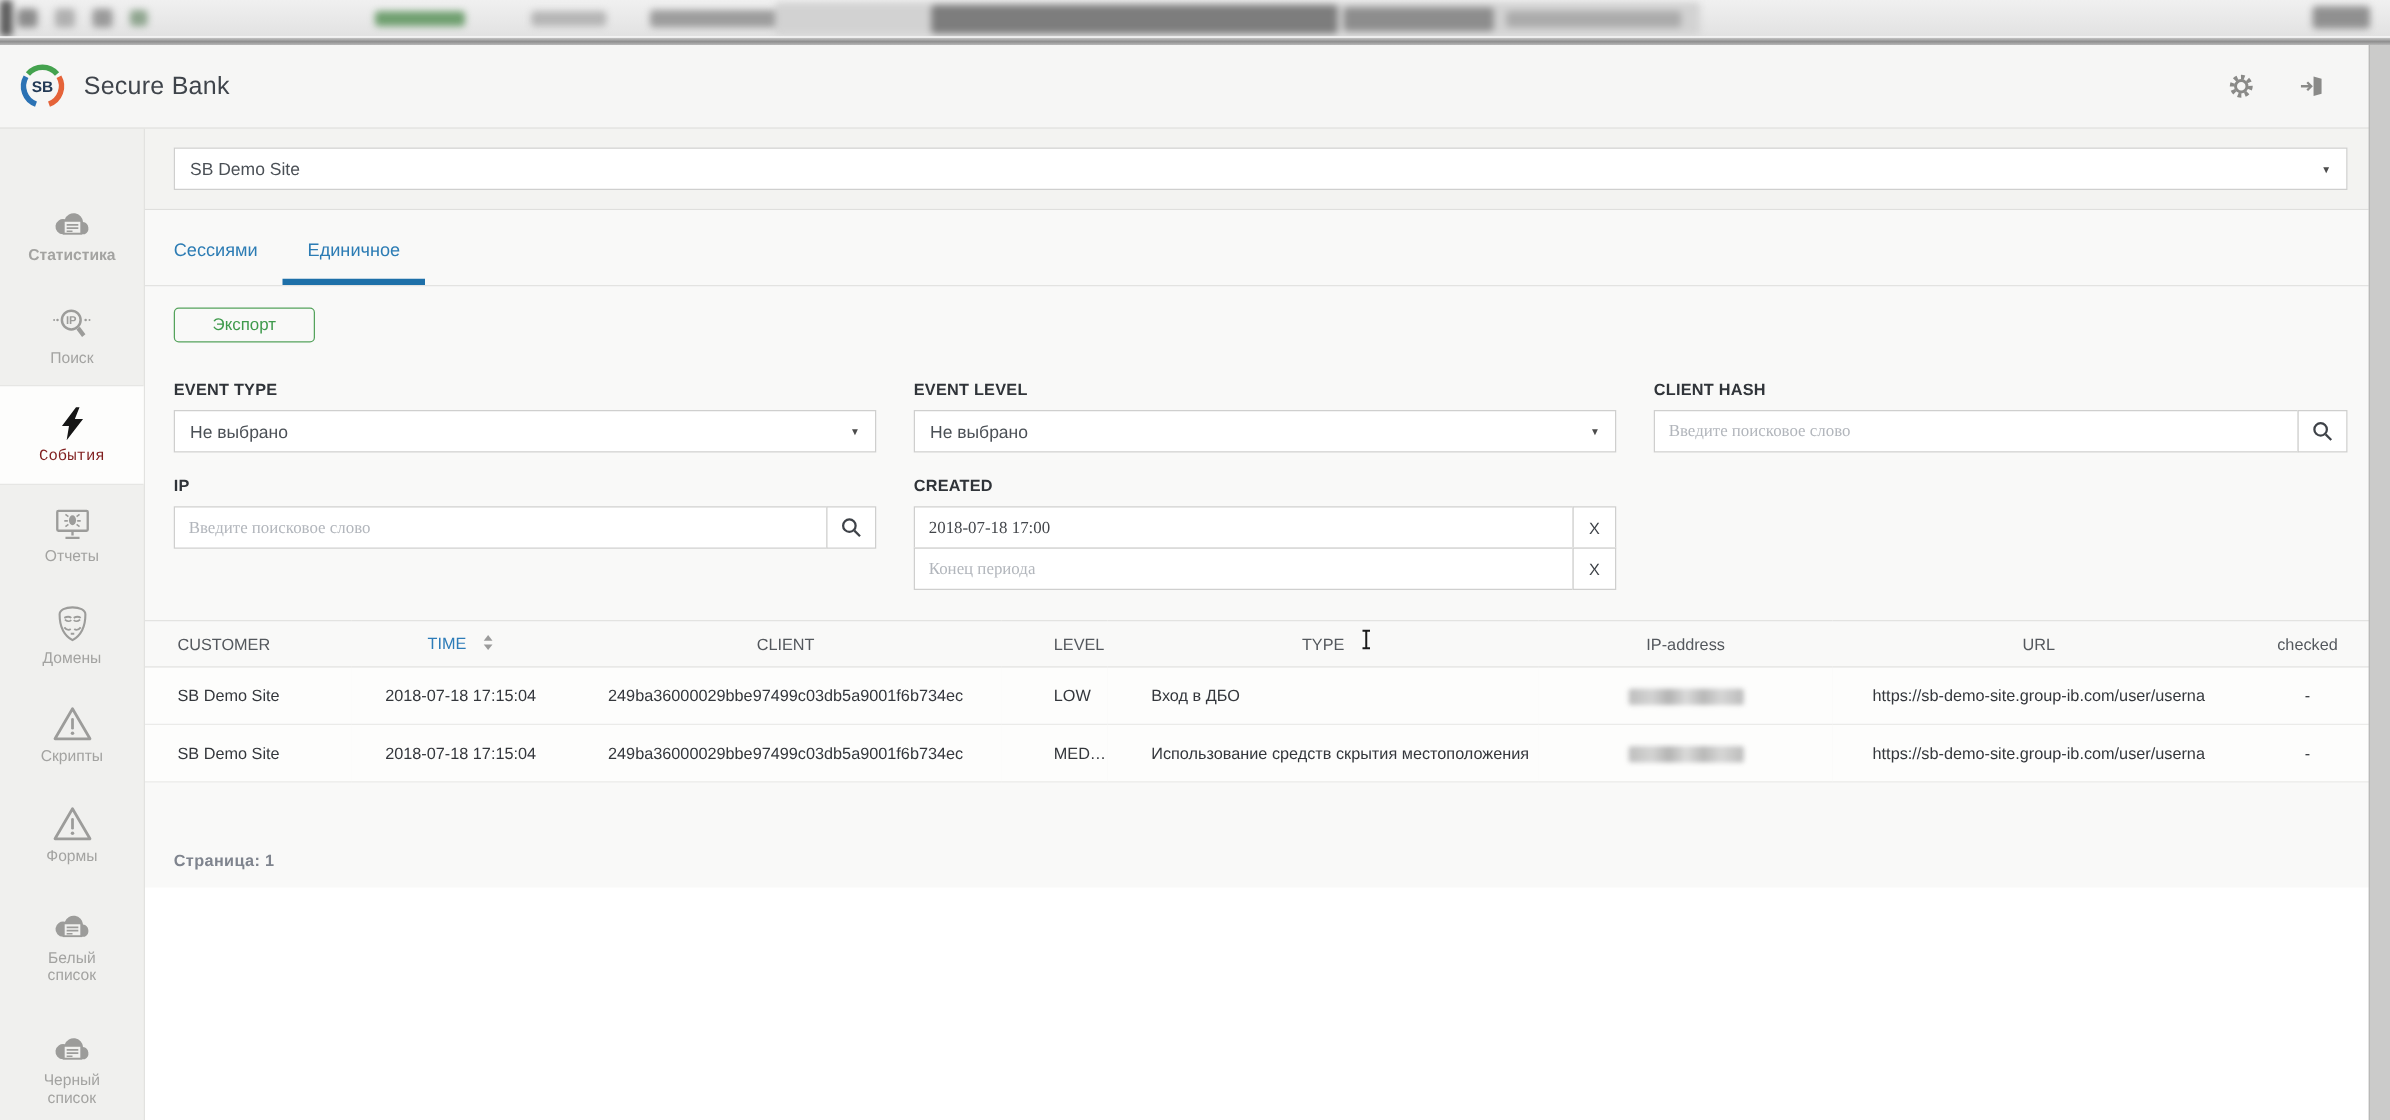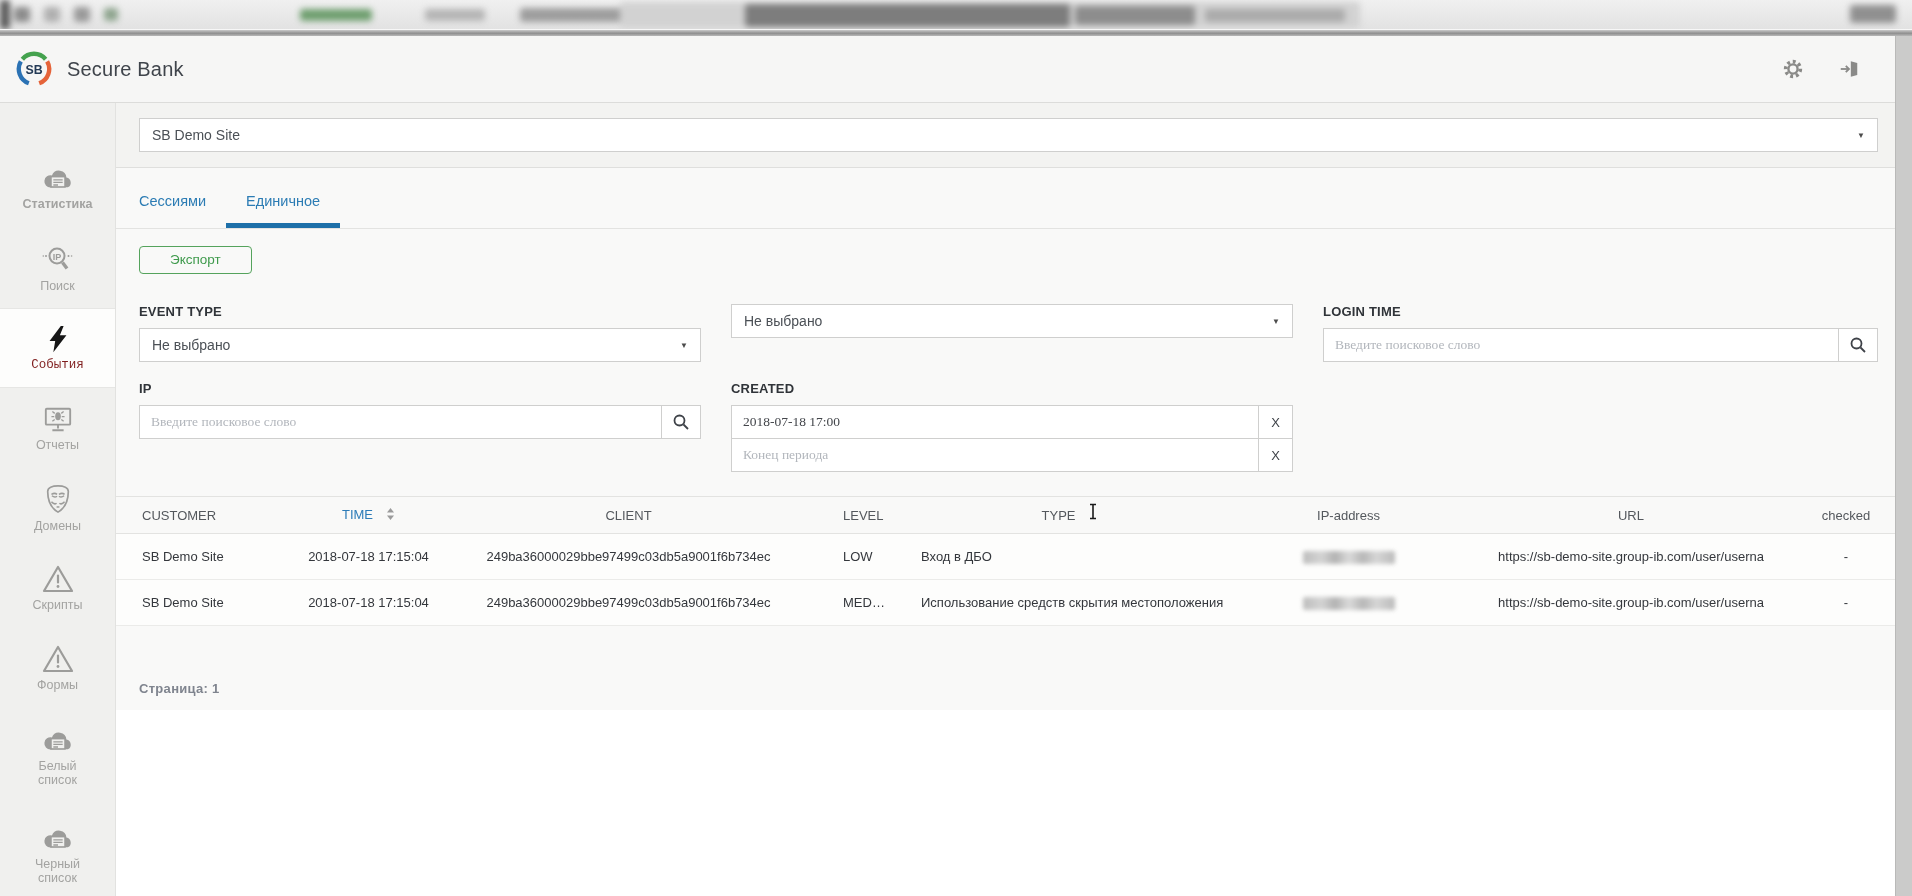--- a/index.html
+++ b/index.html
@@ -257,27 +257,28 @@
       <div class="filters">
 
         <div>
           <div class="flabel">EVENT TYPE</div>
           <div class="fakeselect">
             <span>Не выбрано</span>
             <span class="caret">▼</span>
           </div>
         </div>
         <div>
+          <div class="flabel">EVENT LEVEL</div>
           <div class="fakeselect">
             <span>Не выбрано</span>
             <span class="caret">▼</span>
           </div>
         </div>
         <div>
-          <div class="flabel">LOGIN TIME</div>
+          <div class="flabel">CLIENT HASH</div>
           <div class="frow">
             <input class="finput" placeholder="Введите поисковое слово" style="">
             <div class="attach-btn search">
               <svg width="18" height="18" viewBox="0 0 18 18" fill="none" stroke="currentColor" stroke-width="1.8">
                 <circle cx="7.5" cy="7.5" r="5"></circle>
                   <path d="M11.5 11.5 L16 16"></path>
               </svg>
             </div>
           </div>
         </div>

